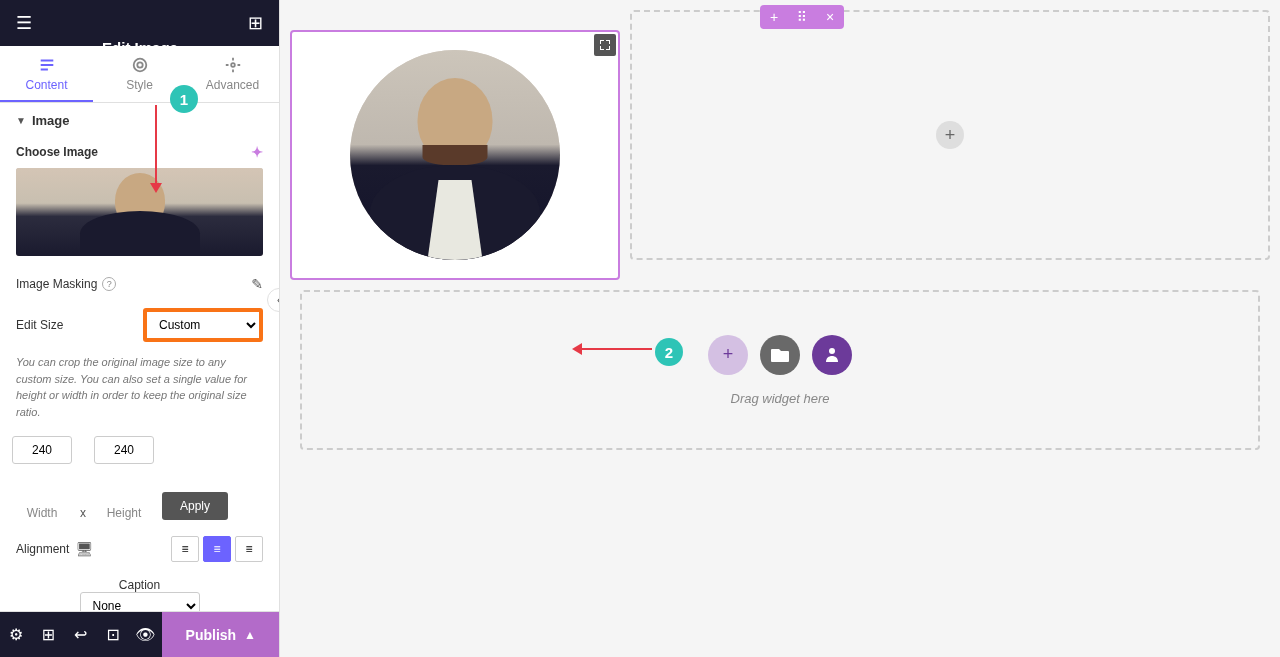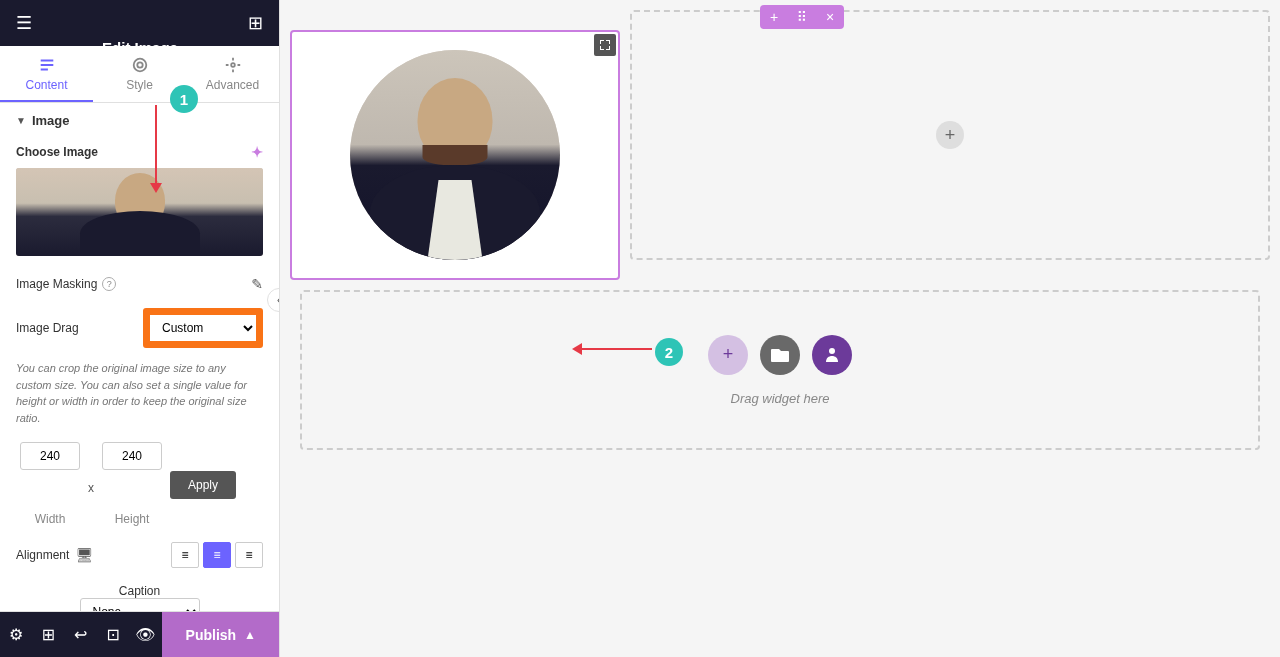--- a/index.html
+++ b/index.html
@@ -212,39 +212,39 @@
 
     .image-size-label {
       font-size: 12px;
       color: #333;
       font-weight: 500;
     }
 
     .size-select {
       width: 120px;
       padding: 5px 8px;
-      border: 7px solid #f97316;
+      border: 4px solid #f97316;
       border-radius: 3px;
       font-size: 12px;
       background: #fff;
       cursor: pointer;
     }
 
     .info-text {
       padding: 4px 16px 12px;
       font-size: 11px;
       color: #777;
       line-height: 1.5;
       font-style: italic;
     }
 
     .dimensions-row {
-      padding: 4px 20px 8px;
-      display: flex;
-      align-items: center;
+      padding: 4px 12px 8px;
+      display: flex;
+      align-items: flex-end;
       gap: 8px;
     }
 
     .dim-input-group {
       display: flex;
       flex-direction: column;
       align-items: center;
       gap: 2px;
     }
 
@@ -720,21 +720,21 @@
 
     <div class="image-masking-row">
       <div class="masking-label-group">
         <span>Image Masking</span>
         <span class="info-icon">?</span>
       </div>
       <button class="edit-icon-btn">✎</button>
     </div>
 
     <div class="image-size-row">
-      <span class="image-size-label">Image Drag</span>
+      <span class="image-size-label">Edit Size</span>
       <select class="size-select">
         <option>Custom</option>
         <option>Thumbnail</option>
         <option>Medium</option>
         <option>Large</option>
         <option>Full</option>
       </select>
     </div>
 
     <div class="info-text">You can crop the original image size to any custom size. You can also set a single value for height or width in order to keep the original size ratio.</div>

